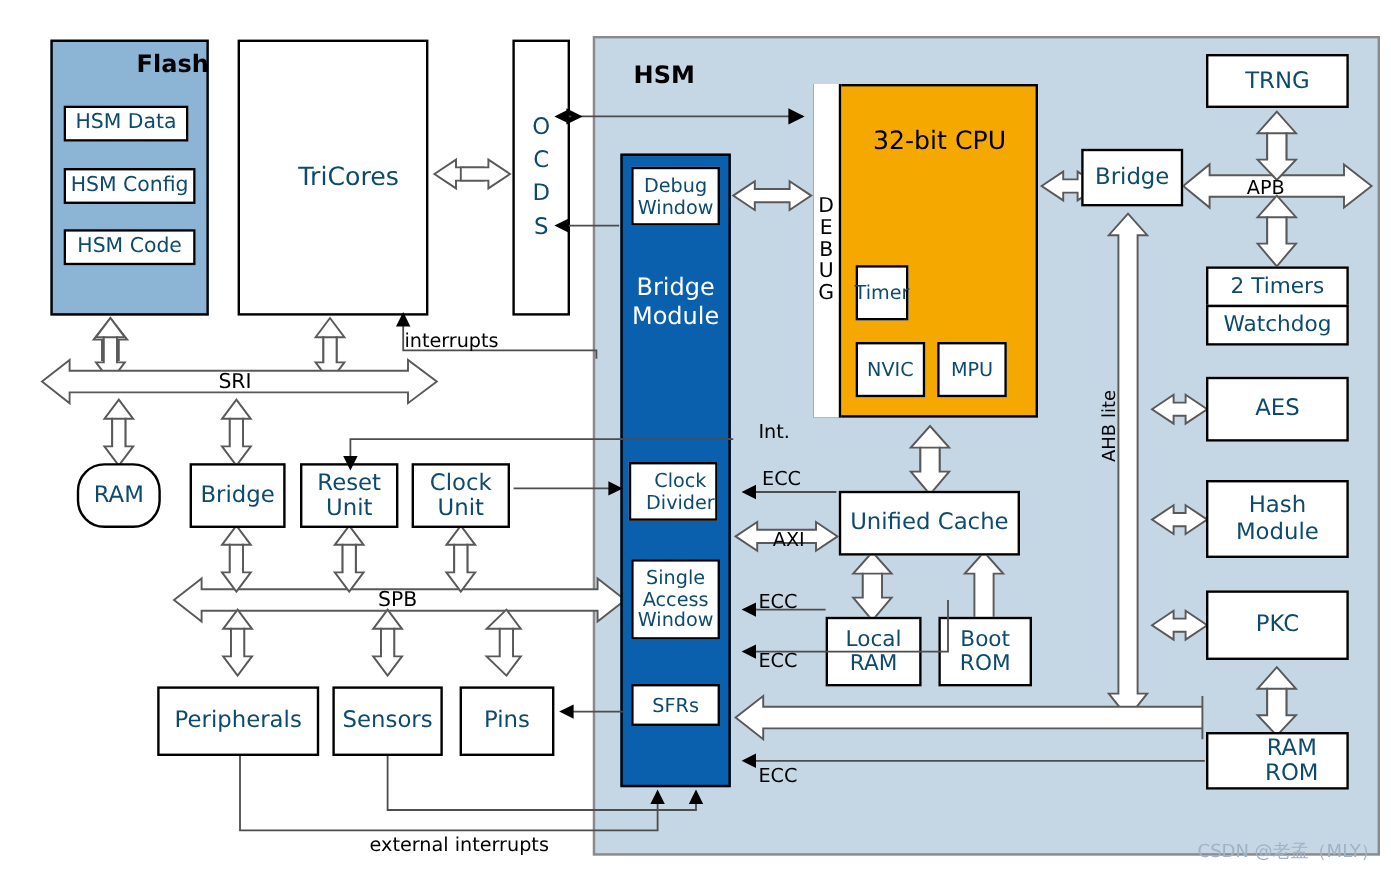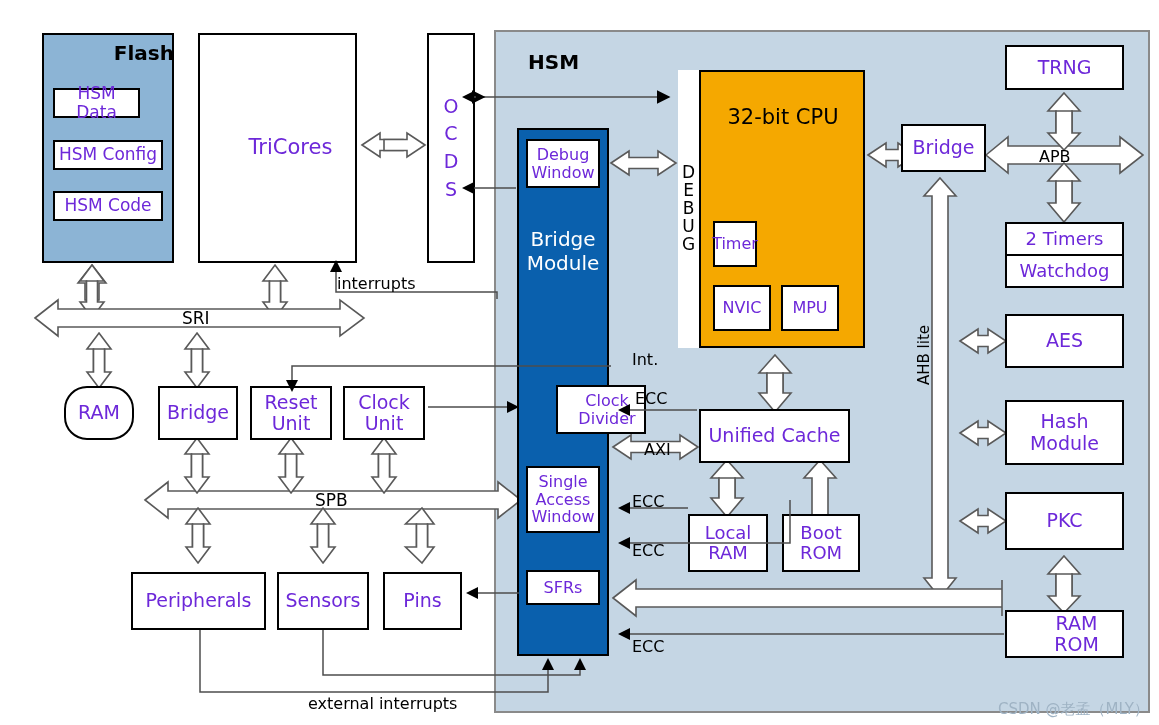--- a/index.html
+++ b/index.html
@@ -17,21 +17,21 @@
   
   .blk {
     position: absolute;
     border: 2.5px solid #000;
     background: #ffffff;
     display: flex;
     align-items: center;
     justify-content: center;
     text-align: center;
     line-height: 1.12;
-    color: #6d28d9;
+    color: #0c4a6e;
     font-size: 19px;
     z-index: 5;
   }
   .blk.thin { border-width: 2px; }
   .blk.multi { flex-direction: column; }
   .label-only {
     position: absolute;
     color: #000;
     z-index: 8;
     white-space: nowrap;
@@ -258,21 +258,21 @@
 
       <path d="M323,630 L323,675 L580,675 L580,668"></path>
       <polygon points="580,658 574,670 586,670" fill="#000" stroke="none"></polygon>
 
       <path d="M499,351 L497,351 L497,299" stroke-opacity="0"></path>
     </g>
   </svg>
 
   <div id="flash"></div>
   <div id="flash-title">Flash</div>
-  <div class="blk thin" style="left:53px; top:88px; width:87px; height:30px; font-size:17px;">
+  <div class="blk thin" style="left:53px; top:88px; width:104px; height:30px; font-size:17px;">
     <span>HSM Data</span>
   </div>
   <div class="blk thin" style="left:53px; top:140px; width:110px; height:30px; font-size:17px;">
     <span>HSM Config</span>
   </div>
   <div class="blk thin" style="left:53px; top:191px; width:110px; height:30px; font-size:17px;">
     <span>HSM Code</span>
   </div>
 
   <div class="blk" style="left:198px; top:33px; width:159px; height:230px; font-size:21px;padding-left:26px;">
@@ -320,21 +320,21 @@
   <div class="label-only" style="left:632px; top:541px;">ECC</div>
   <div class="label-only" style="left:632px; top:637px;">ECC</div>
 
   <div id="bridge-module"></div>
   <div id="bridge-module-label">
     <span>Bridge Module</span>
   </div>
   <div class="blk thin" style="left:526px; top:139px; width:74px; height:49px; font-size:16px;">
     <span>Debug Window</span>
   </div>
-  <div class="blk thin" style="left:556px; top:385px; width:90px; height:49px; font-size:16px;padding-left:12px;">
+  <div class="blk thin" style="left:524px; top:385px; width:74px; height:49px; font-size:16px;padding-left:12px;">
     <span>Clock Divider</span>
   </div>
   <div class="blk thin" style="left:526px; top:466px; width:74px; height:67px; font-size:16px;">
     <span>Single Access Window</span>
   </div>
   <div class="blk thin" style="left:526px; top:570px; width:74px; height:35px; font-size:16px;">
     <span>SFRs</span>
   </div>
 
   <div id="cpu"></div>

